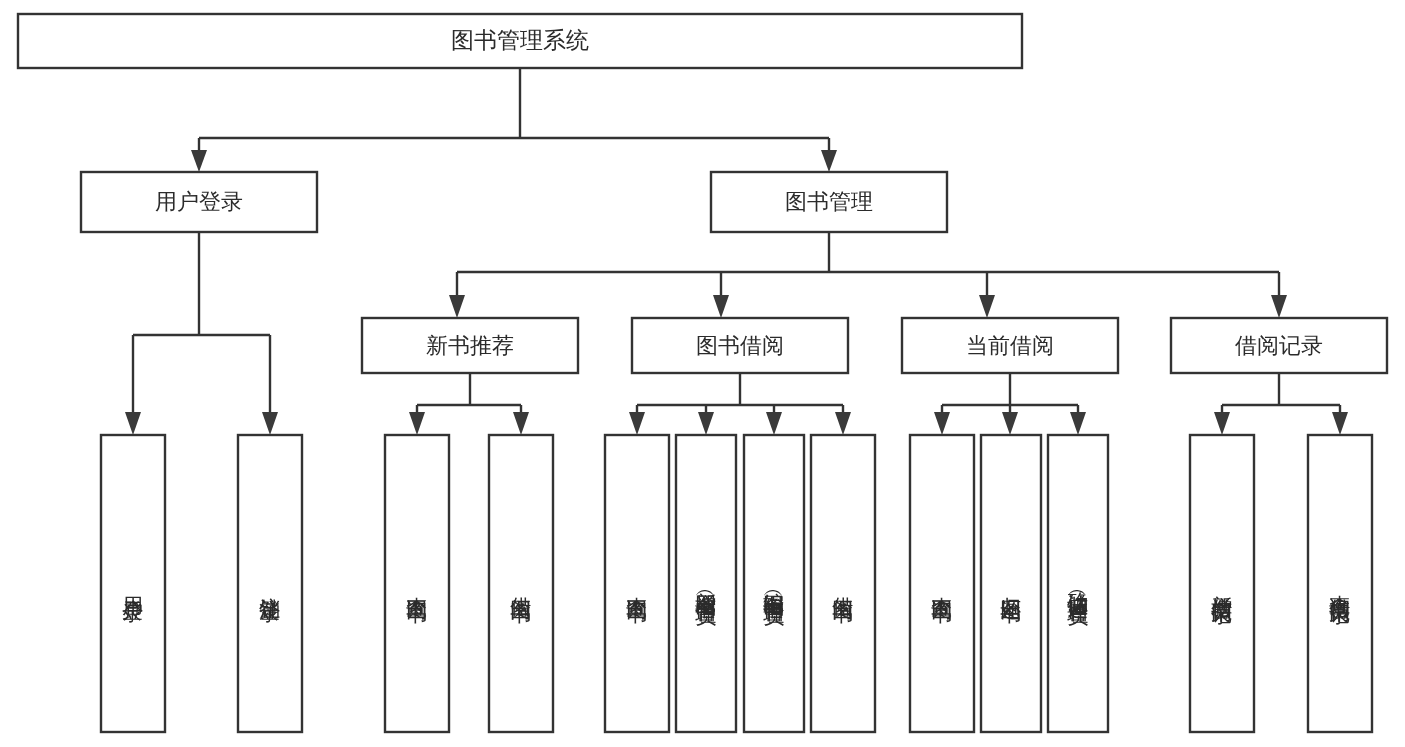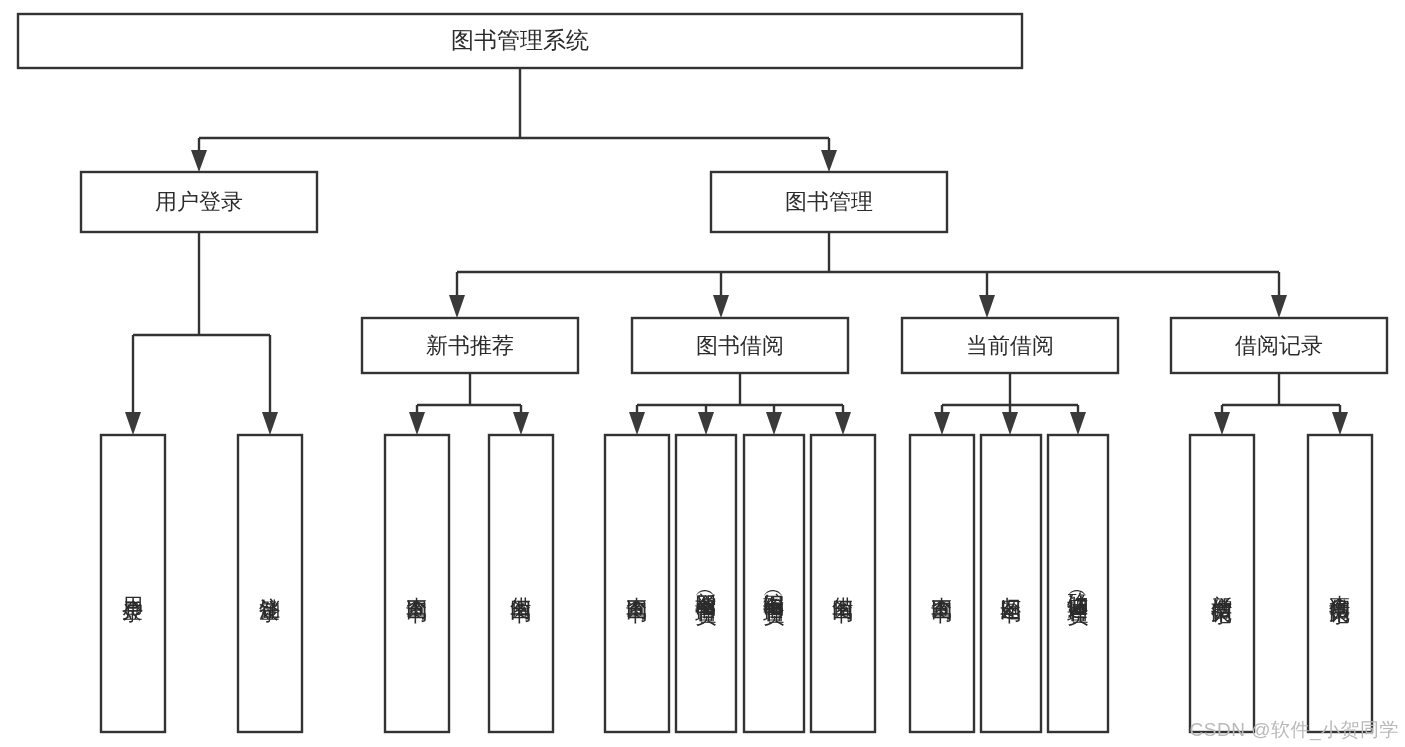--- a/index.html
+++ b/index.html
@@ -226,14 +226,13 @@
   <div class="leaf-label" style="left:605px; top:435px; width:64px; height:297px;">查询图书</div>
   <div class="leaf-label" style="left:676px; top:435px; width:60px; height:297px;">新增图书（管理员）</div>
   <div class="leaf-label" style="left:744px; top:435px; width:60px; height:297px;">编辑图书（管理员）</div>
   <div class="leaf-label" style="left:811px; top:435px; width:64px; height:297px;">借阅图书</div>
   <div class="leaf-label" style="left:910px; top:435px; width:64px; height:297px;">查询图书</div>
   <div class="leaf-label" style="left:981px; top:435px; width:60px; height:297px;">归还图书</div>
   <div class="leaf-label" style="left:1048px; top:435px; width:60px; height:297px;">确认归还（管理员）</div>
   <div class="leaf-label" style="left:1190px; top:435px; width:64px; height:297px;">新增借阅记录</div>
   <div class="leaf-label" style="left:1308px; top:435px; width:64px; height:297px;">查询借阅记录</div>
 
-  <div class="watermark">CSDN @软件_小贺同学</div>
 </div>
 
 </body></html>

